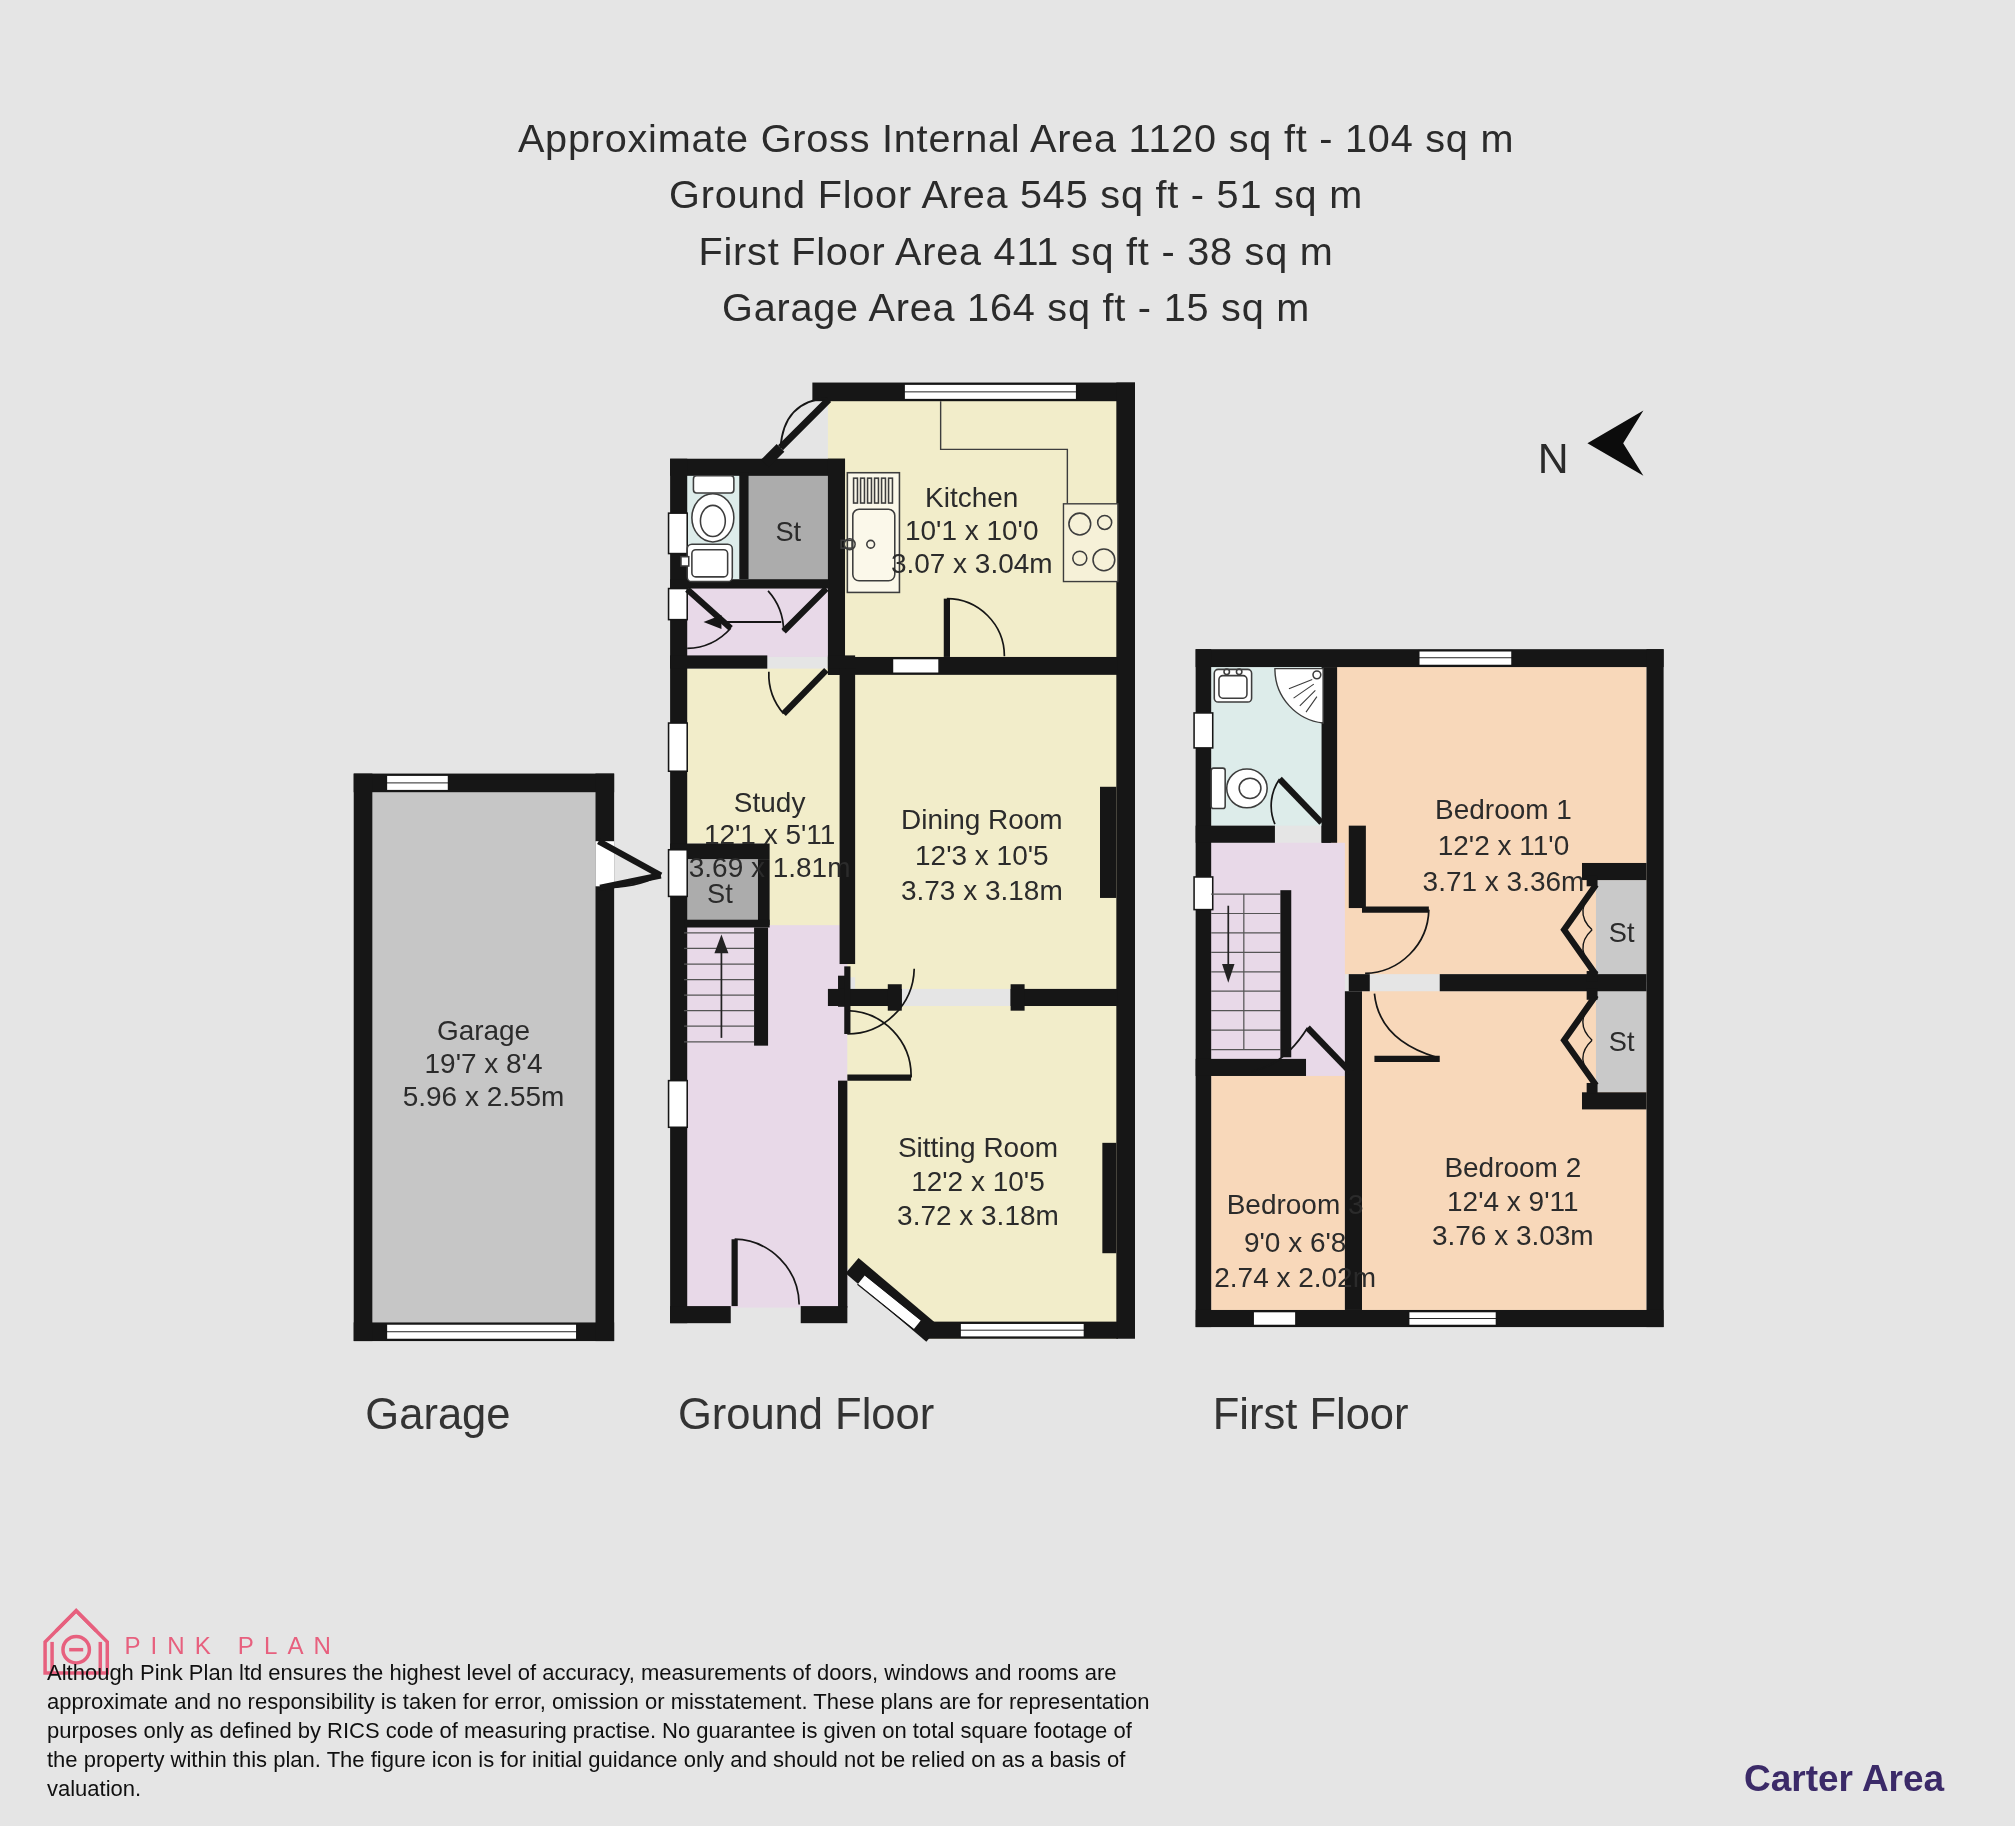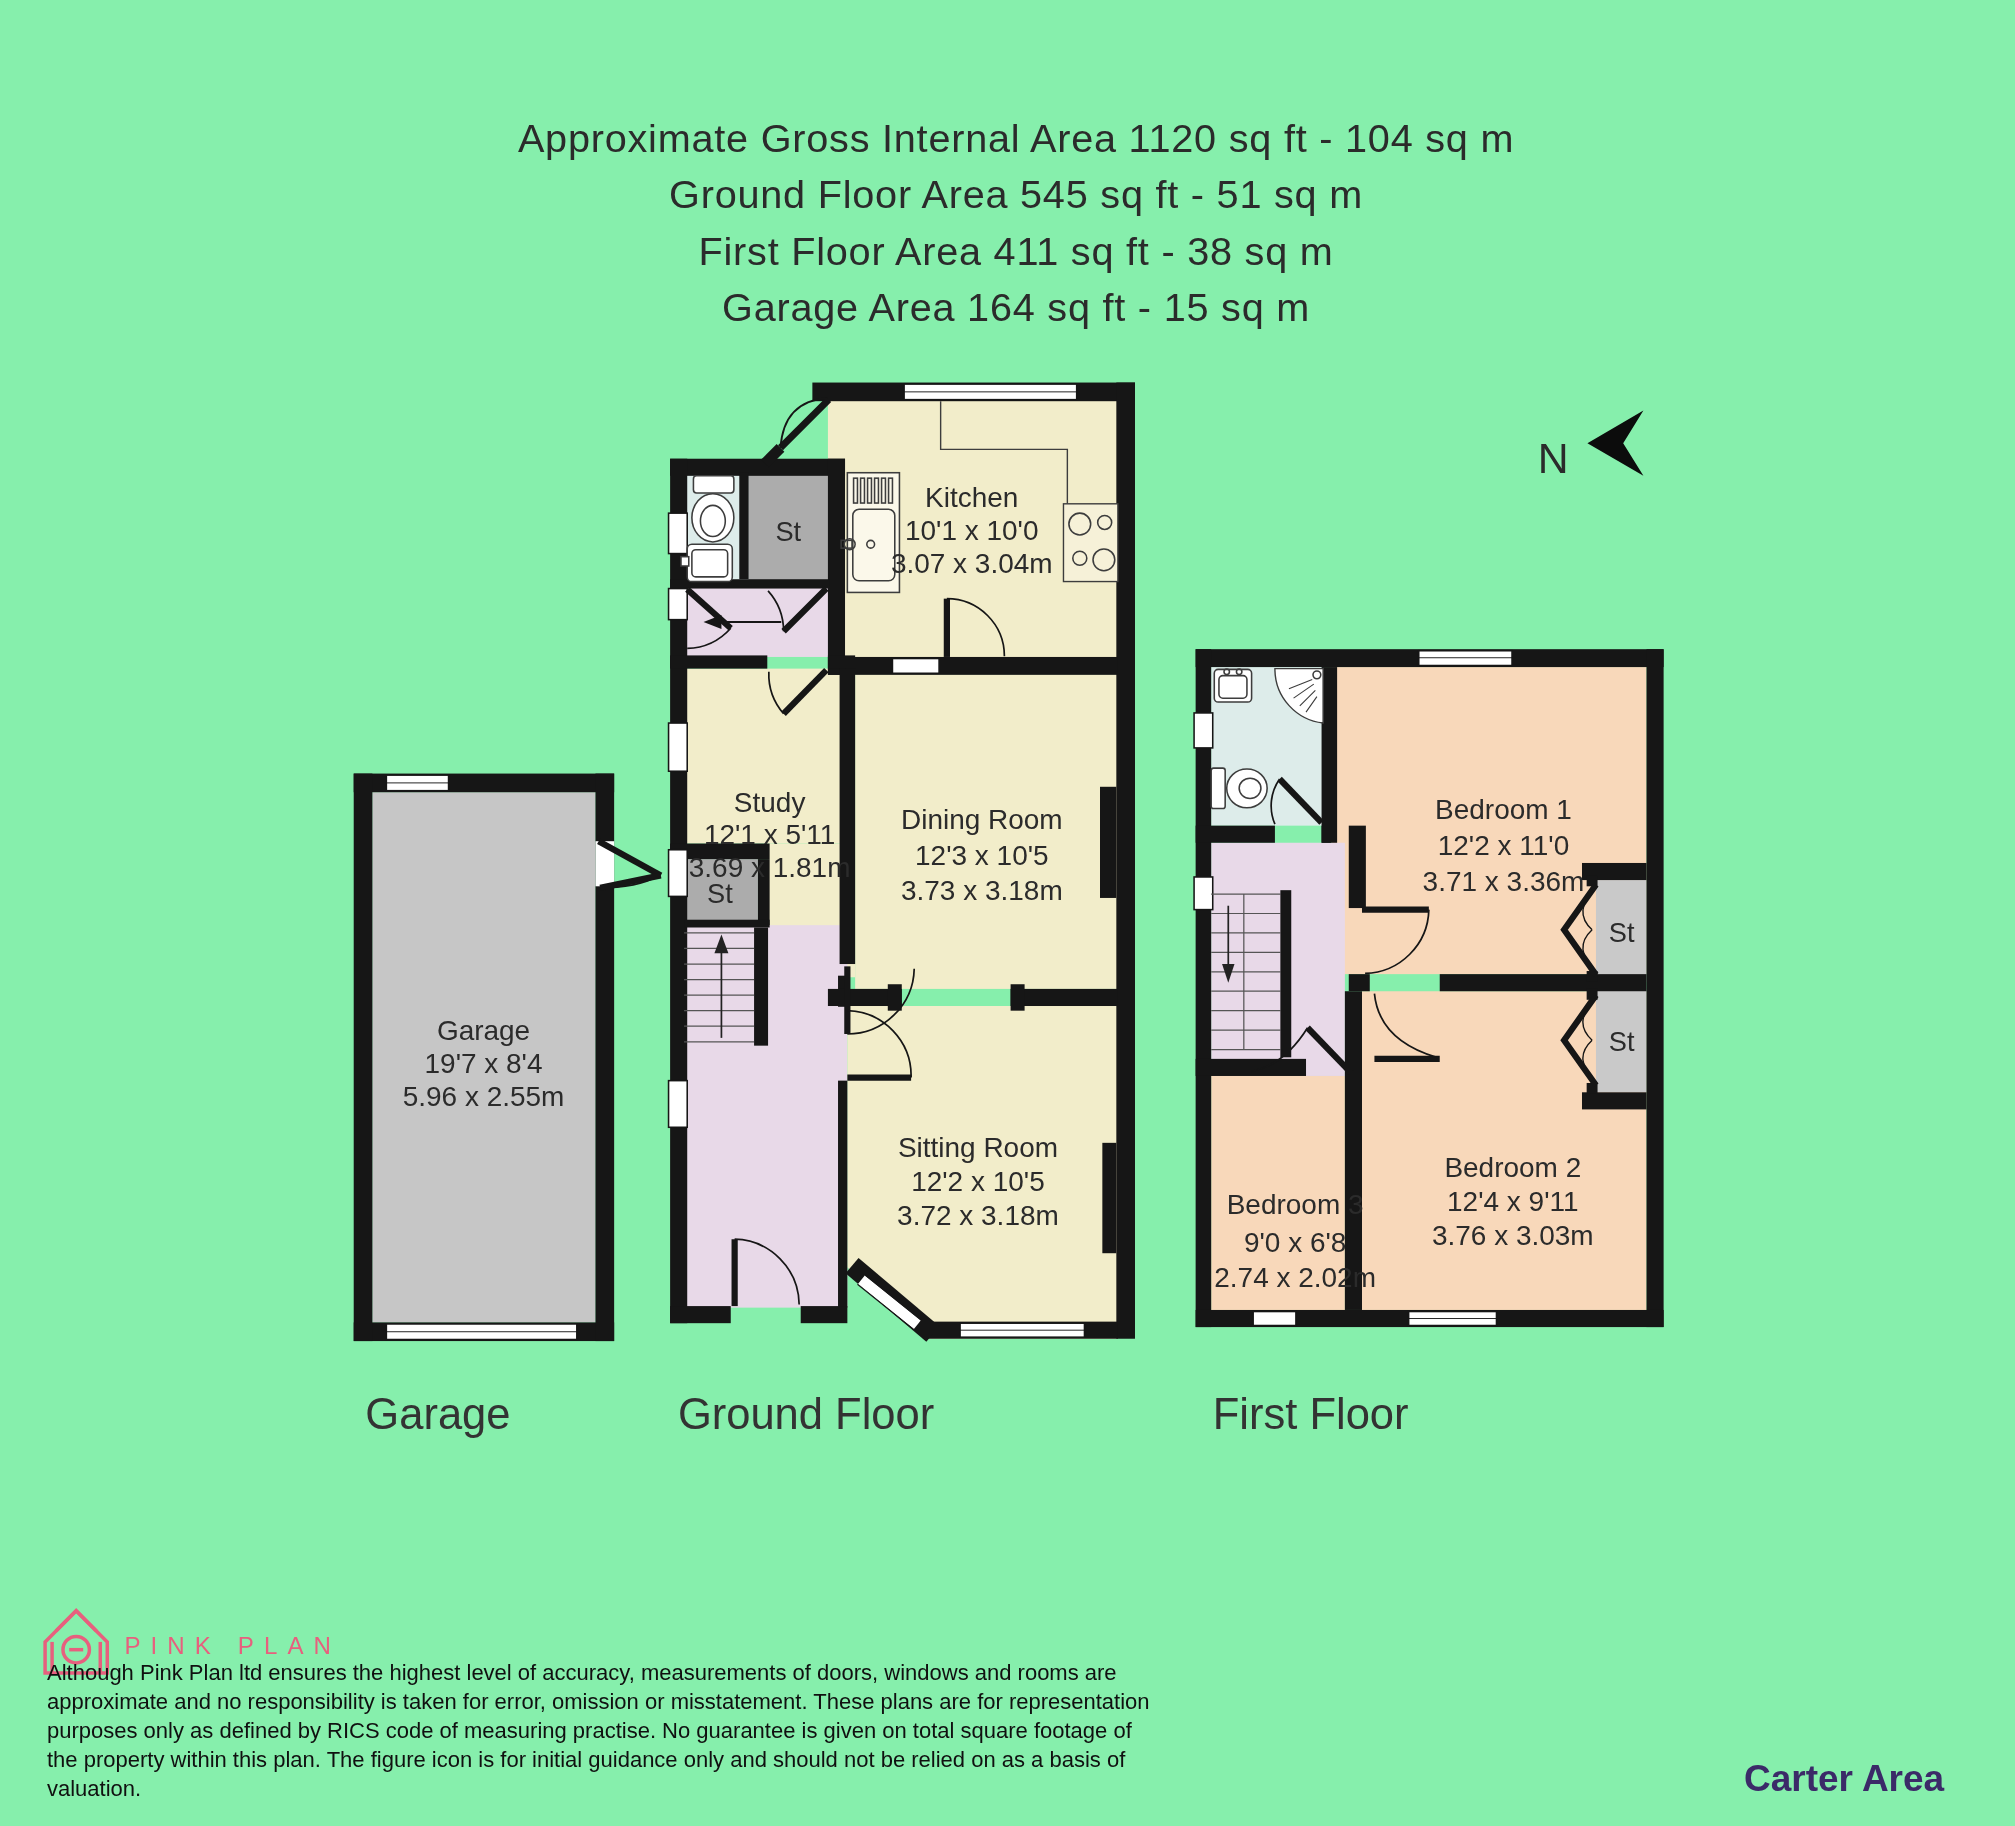--- a/index.html
+++ b/index.html
@@ -1,16 +1,16 @@
 <!DOCTYPE html>
 <html style="font-size:12.4px"><head>
 <meta charset="utf-8">
 <style>
   html,body{margin:0;padding:0;background:#ffffff;}
-  .page{position:relative;width:2015px;height:1827px;background:#86efac;overflow:hidden;
+  .page{position:relative;width:2015px;height:1827px;background:#e5e5e5;overflow:hidden;
         font-family:"Liberation Sans", sans-serif;}
   svg text{font-family:"Liberation Sans", sans-serif;fill:#2b2b2b;}
   .hdr{font-size:51px;letter-spacing:1px;}
   .roomname{font-size:36px;}
   .floorlbl{font-size:56px;fill:#333;}
   .stlbl{font-size:35px;}
   .nlbl{font-size:55px;}
   .disclaimer{position:absolute;left:47px;top:1658px;width:1112px;font-size:22px;
         line-height:29px;color:#101010;}
   .carter{position:absolute;left:1744px;top:1758px;width:233px;font-size:37px;font-weight:600;

